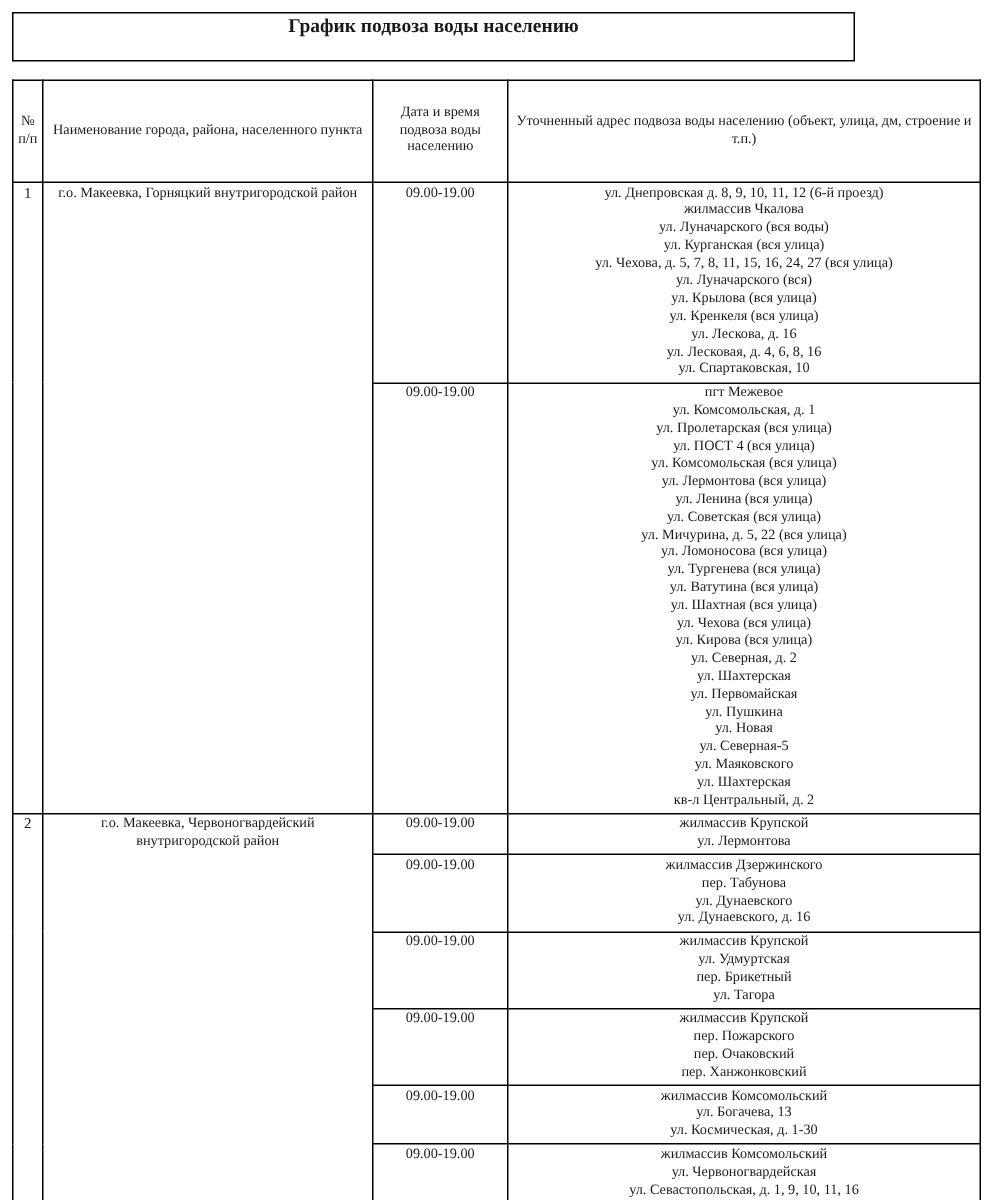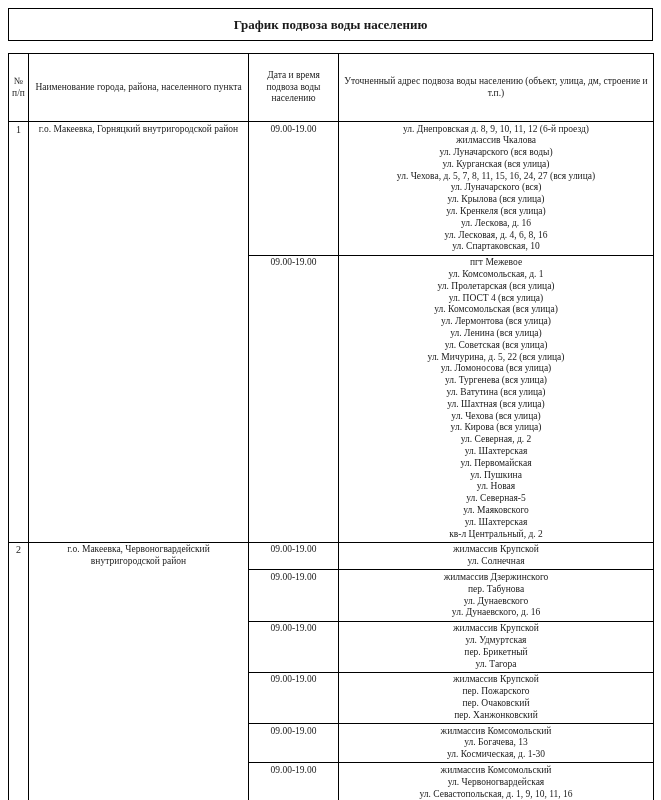--- a/index.html
+++ b/index.html
@@ -16,25 +16,25 @@
   }
   .page {
     box-sizing: border-box;
     width: 661px;
     height: 800px;
     padding: 8px 8px 0 8px;
     background: #ffffff;
   }
   .title-box {
     box-sizing: border-box;
-    width: 645px;
+    width: 562px;
     height: 33px;
     border: 1px solid #000;
     display: flex;
-    flex-direction: column;
+    flex-direction: row;
     justify-content: center;
     text-align: center;
     font-weight: bold;
     font-size: 13px;
     line-height: 15px;
   }
   table.schedule {
     margin-top: 12px;
     width: 645px;
     border-collapse: collapse;
@@ -136,21 +136,21 @@
             <div class="addr-line">кв-л Центральный, д. 2</div>
           </td>
         </tr>
         <tr>
           <td class="num-cell" rowspan="6">2</td>
           <td class="name-cell" rowspan="6">г.о. Макеевка, Червоногвардейский
 внутригородской район</td>
           <td class="time-cell">09.00-19.00</td>
           <td class="addr-cell">
             <div class="addr-line">жилмассив Крупской</div>
-            <div class="addr-line">ул. Солнечная</div>
+            <div class="addr-line">ул. Лермонтова</div>
           </td>
         </tr>
         <tr>
           <td class="time-cell">09.00-19.00</td>
           <td class="addr-cell">
             <div class="addr-line">жилмассив Дзержинского</div>
             <div class="addr-line">пер. Табунова</div>
             <div class="addr-line">ул. Дунаевского</div>
             <div class="addr-line">ул. Дунаевского, д. 16</div>
           </td>

